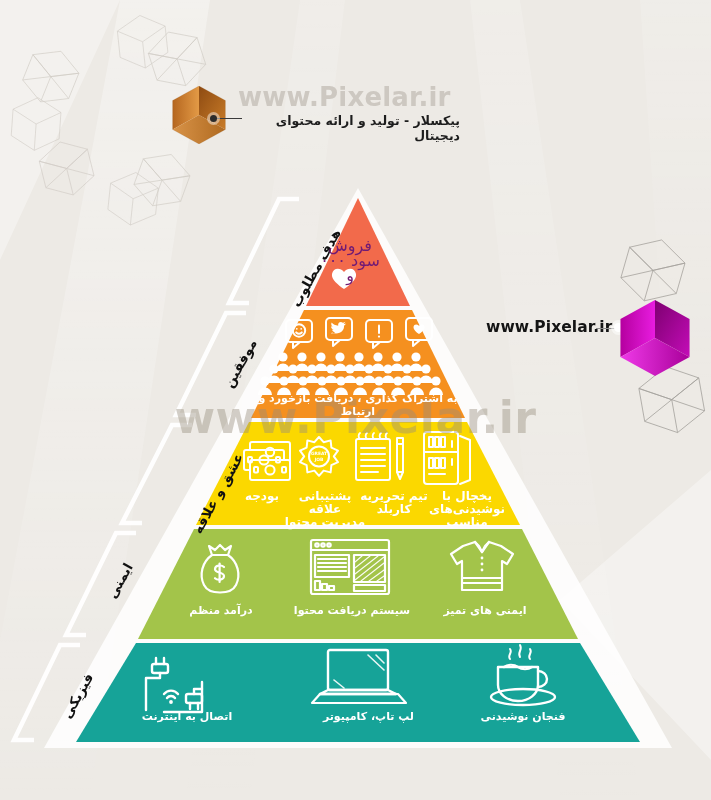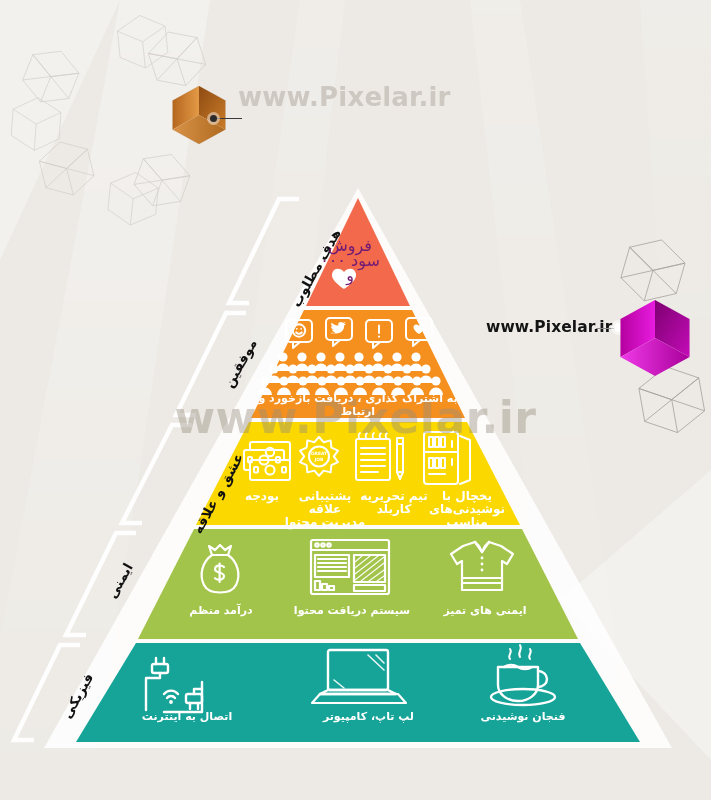--- a/index.html
+++ b/index.html
@@ -217,20 +217,21 @@
   <svg class="cube" width="58" height="58" viewBox="0 0 80 88">
     <polygon points="0,22 40,0 40,44 0,66" fill="url(#cubeOrangeL)"></polygon>
     <polygon points="40,44 40,0 80,22 80,66" fill="url(#cubeOrangeR)"></polygon>
     <polygon points="0,66 40,44 80,66 40,88" fill="url(#cubeOrangeT)"></polygon>
     <polygon points="0,22 40,0 80,22 80,66 40,88 0,66" fill="none" stroke="#8e4f14" stroke-width="0.5" opacity=".5"></polygon>
   </svg>
   <span class="leader"></span>
   <span class="leader-dot"></span>
   <div class="brand-top-text">
     <div class="wm-top">www.Pixelar.ir</div>
+    <div class="brand-sub">پیکسلار - تولید و ارائه محتوای دیجیتال</div>
   </div>
 </div>
 
 <div id="brand-right">
   <div class="brand-right-text">www.Pixelar.ir</div>
   <span class="leader-r"></span>
   <span class="leader-r-dot"></span>
   <svg class="cube" style="left:134px; top:4px;" width="70" height="76" viewBox="0 0 80 88">
     <polygon points="0,22 40,0 40,44 0,66" fill="url(#cubeMagL)"></polygon>
     <polygon points="40,44 40,0 80,22 80,66" fill="url(#cubeMagR)"></polygon>

